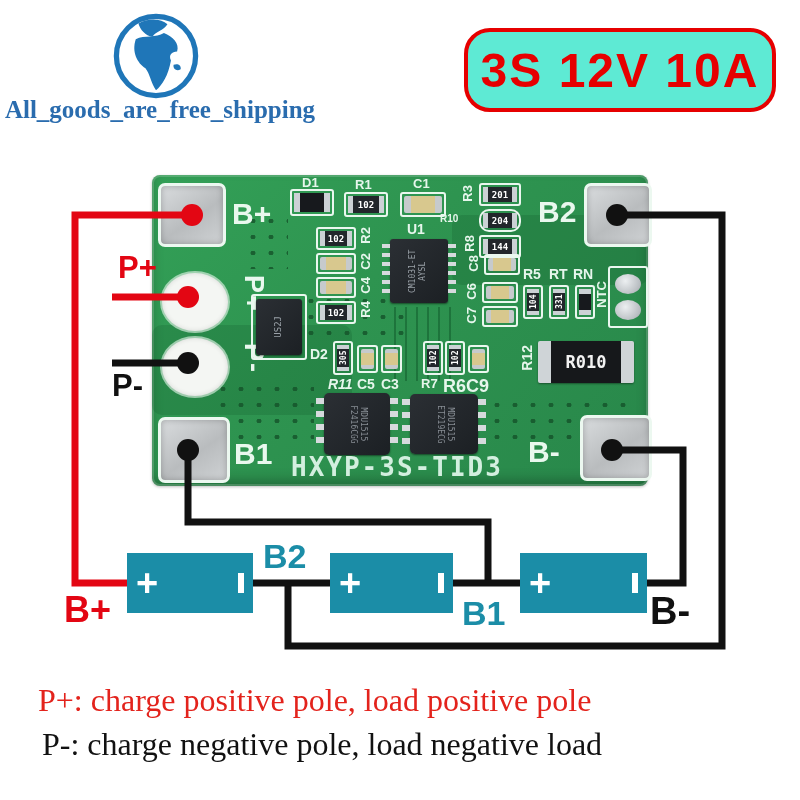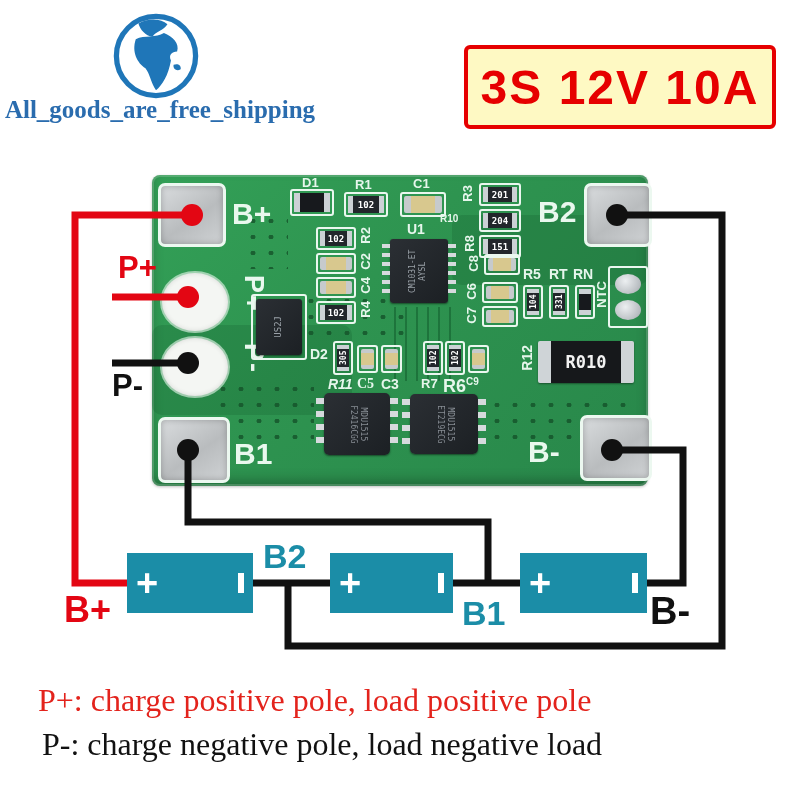--- a/index.html
+++ b/index.html
@@ -3,21 +3,21 @@
 <meta charset="utf-8">
 <style>
   html,body{margin:0;padding:0;background:#ffffff;}
   body{width:800px;height:800px;position:relative;font-family:"Liberation Sans",sans-serif;overflow:hidden;}
   .abs{position:absolute;}
 
   
   .logo-caption{position:absolute;left:2px;top:96px;width:316px;text-align:center;
     font-family:Liberation Serif, serif;font-weight:700;font-size:25px;color:#2a6cae;white-space:nowrap;}
   .badge{position:absolute;left:464px;top:28px;width:312px;height:84px;border:4px solid #e60000;
-    border-radius:6px;background:#fef9c3;display:flex;align-items:center;justify-content:center;box-sizing:border-box;margin-top:17px;}
+    border-radius:26px;background:#5eead4;display:flex;align-items:center;justify-content:center;box-sizing:border-box;}
   .badge span{font-size:48px;font-weight:700;color:#e60000;letter-spacing:2px;}
 
   
   .board{position:absolute;left:152px;top:175px;width:496px;height:311px;border-radius:8px;
     background:linear-gradient(135deg,#33a057 0%,#2e9450 40%,#28874a 100%);
     box-shadow:inset 0 0 0 2px rgba(255,255,255,0.18), inset 0 -6px 12px rgba(0,0,0,0.25), 0 1px 3px rgba(0,0,0,0.25);
     z-index:1;}
   .shade{position:absolute;background:rgba(10,70,35,0.18);border-radius:10px;}
   .vias{position:absolute;background-image:radial-gradient(#145229 2.2px,transparent 2.8px);background-size:18px 16px;opacity:.8;}
   .traces{position:absolute;background:repeating-linear-gradient(90deg,rgba(17,92,44,.55) 0 2px,transparent 2px 11px);}
@@ -126,26 +126,26 @@
   <div class="lbl" style="left:261px;top:2px;">C1</div>
   <div class="outl" style="left:248px;top:17px;width:46px;height:25px;">
       <div class="cap-h"></div>
     </div>
 
   <div class="vlbl" style="left:309px;top:10px;">R3</div>
   <div class="outl" style="left:327px;top:8px;width:42px;height:23px;">
       <div class="res-h">201</div>
     </div>
   <div class="lbl" style="left:288px;top:39px;font-size:10px;">R10</div>
-  <div class="outl" style="left:327px;top:34px;width:42px;height:23px;">
+  <div class="outl" style="left:327px;top:34px;width:42px;height:23px;border-radius:10px;">
       <div class="res-h">204</div>
     </div>
   <div class="vlbl" style="left:311px;top:60px;">R8</div>
   <div class="outl" style="left:327px;top:60px;width:42px;height:23px;">
-      <div class="res-h">151</div>
+      <div class="res-h">144</div>
     </div>
 
   <div class="outl" style="left:164px;top:52px;width:40px;height:23px;">
       <div class="res-h">102</div>
     </div>
   <div class="vlbl" style="left:207px;top:52px;">R2</div>
   <div class="outl" style="left:164px;top:78px;width:40px;height:21px;">
       <div class="cap-h"></div>
     </div>
   <div class="vlbl" style="left:207px;top:78px;">C2</div>
@@ -223,43 +223,44 @@
   <div class="outl" style="left:271px;top:166px;width:20px;height:34px;">
       <div class="res-v">102</div>
     </div>
   <div class="outl" style="left:293px;top:166px;width:20px;height:34px;">
       <div class="res-v">102</div>
     </div>
   <div class="outl" style="left:316px;top:170px;width:21px;height:28px;">
       <div class="cap-v"></div>
     </div>
   <div class="lbl" style="left:176px;top:202px;font-size:14px;font-style:italic;">R11</div>
-  <div class="lbl" style="left:205px;top:202px;font-size:14px;font-family:Liberation Serif, serif;">C5</div>
+  <div class="lbl" style="left:205px;top:202px;font-size:14px;">C5</div>
   <div class="lbl" style="left:229px;top:202px;font-size:14px;">C3</div>
   <div class="lbl" style="left:269px;top:202px;font-size:13px;">R7</div>
   <div class="lbl" style="left:291px;top:202px;font-size:18px;">R6</div>
-  <div class="lbl" style="left:314px;top:202px;font-size:10px;">C9</div>
+  <div class="lbl" style="left:314px;top:202px;font-size:18px;">C9</div>
 
   <div class="chip fet" style="left:172px;top:218px;width:66px;height:62px;border-radius:5px;">
     <div class="pins-l"></div>
     <div class="pins-r"></div>
     <div class="chiptxt rot-cw" style="color:#878d94;">
       <div>MDU1515</div>
         <div>F2416CGG</div>
     </div>
   </div>
   <div class="chip fet" style="left:258px;top:219px;width:68px;height:60px;border-radius:5px;">
     <div class="pins-l"></div>
     <div class="pins-r"></div>
     <div class="chiptxt rot-cw" style="color:#878d94;">
       <div>MDU1515</div>
         <div>ET219ECG</div>
     </div>
   </div>
 
+  <div class="model" style="left:139px;top:277px;">HXYP-3S-TID3</div>
 </div>
 
 <div class="battery" style="left:127px;top:553px;width:126px;">
   <span class="plus">+</span>
   <span class="minus"></span>
 </div>
 <div class="battery" style="left:330px;top:553px;width:123px;">
   <span class="plus">+</span>
   <span class="minus"></span>
 </div>

